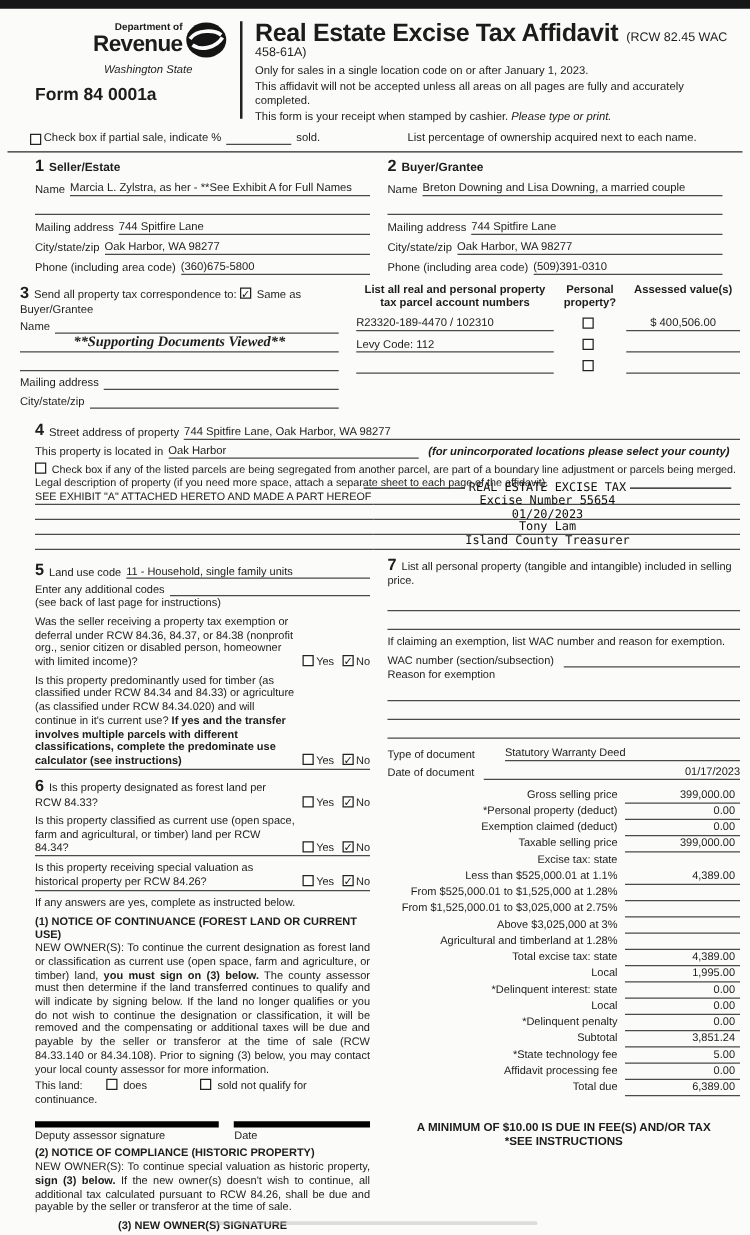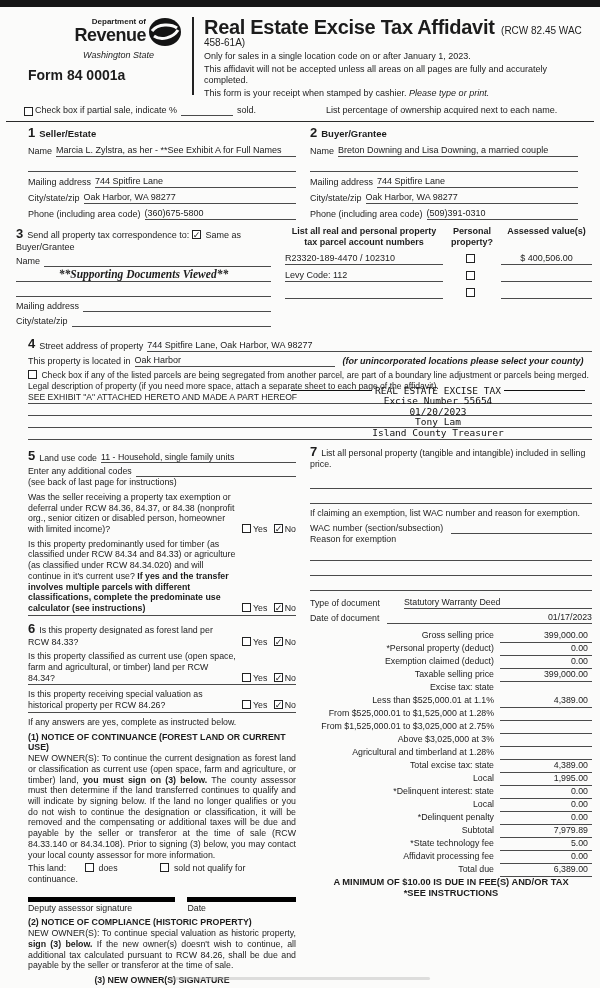--- a/index.html
+++ b/index.html
@@ -77,21 +77,21 @@
   .ntitle { font-weight:bold; margin-top:4px; }
   .nbody { text-align:justify; }
   .sigpair { display:flex; margin-top:12px; }
   .sigcell { border-top:5px solid #000000; padding-top:1px; }
   .sigcell.c1 { width:55%; margin-right:12px; } .sigcell.c2 { flex:1; }
   
   .prow { display:flex; height:13px; }
   .plabel { flex:1; text-align:right; padding-right:6px; white-space:nowrap; }
   .pval { width:92px; border-bottom:1px solid #4a4a4a; text-align:right; padding-right:4px; }
   .pval.nl { border-bottom:none; }
-  .minnote { font-weight:bold; text-align:center; margin-top:0; font-size:9.3px; }
+  .minnote { font-weight:bold; text-align:center; margin-top:20px; font-size:9.3px; }
   .smudge { position:absolute; left:170px; bottom:8px; width:260px; height:3px; background:#b9b9b9; opacity:.45; border-radius:2px; }
 </style>
 </head>
 <body>
 
 <div class="page">
   <div class="topbar"></div>
 
   <div class="header">
     <div class="hleft">
@@ -440,21 +440,21 @@
         <div class="prow">
             <span class="plabel">Local</span>
             <span class="pval">0.00</span>
           </div>
         <div class="prow">
             <span class="plabel">*Delinquent penalty</span>
             <span class="pval">0.00</span>
           </div>
         <div class="prow">
             <span class="plabel">Subtotal</span>
-            <span class="pval">7,979.89</span>
+            <span class="pval">3,851.24</span>
           </div>
         <div class="prow">
             <span class="plabel">*State technology fee</span>
             <span class="pval">5.00</span>
           </div>
         <div class="prow">
             <span class="plabel">Affidavit processing fee</span>
             <span class="pval">0.00</span>
           </div>
         <div class="prow">

